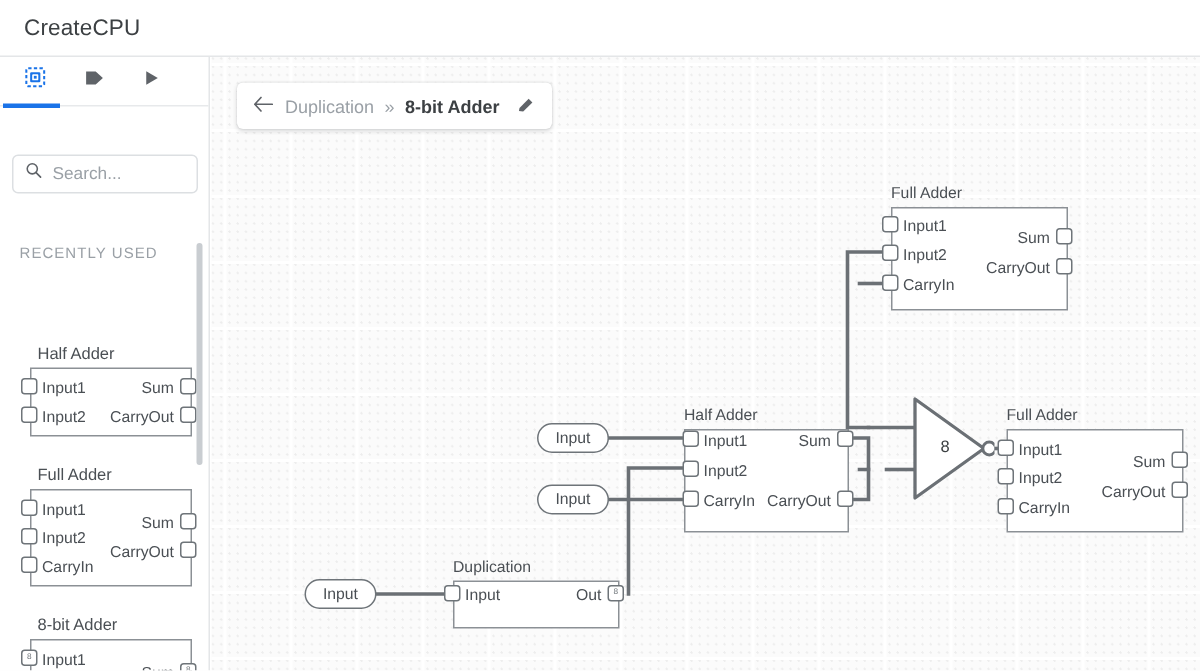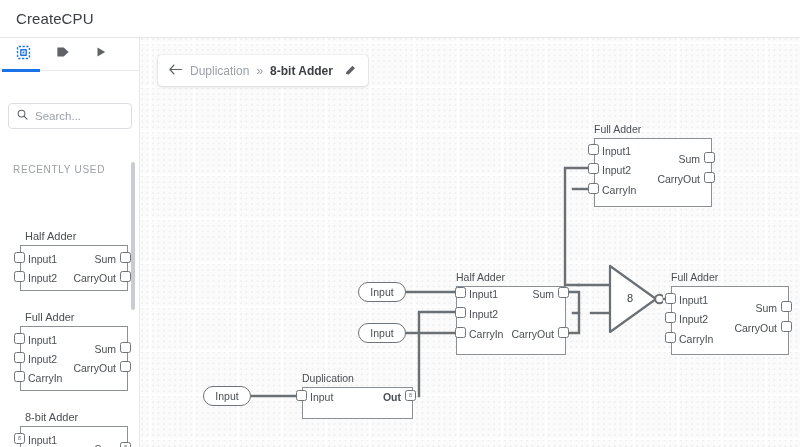--- a/index.html
+++ b/index.html
@@ -358,17 +358,17 @@
     </div>
 
     <div class="node">
       <div class="node-title" style="left:161px; top:334px;">Duplication</div>
       <div class="node-body" style="left:161px; top:349px; width:111px; height:32px;"></div>
       <div class="pin" style="left:155px; top:352px;"></div>
       <div class="pin bus" style="left:264px; top:352px;">
         <span>8</span>
       </div>
       <div class="pin-label" style="left:169px; top:353px;">Input</div>
-      <div class="pin-label right" style="left:205px; top:353px; width:55px;font-weight:bold;">Out</div>
+      <div class="pin-label right" style="left:205px; top:353px; width:55px;">Out</div>
     </div>
 
   </div>
 </div>
 
 </body></html>

